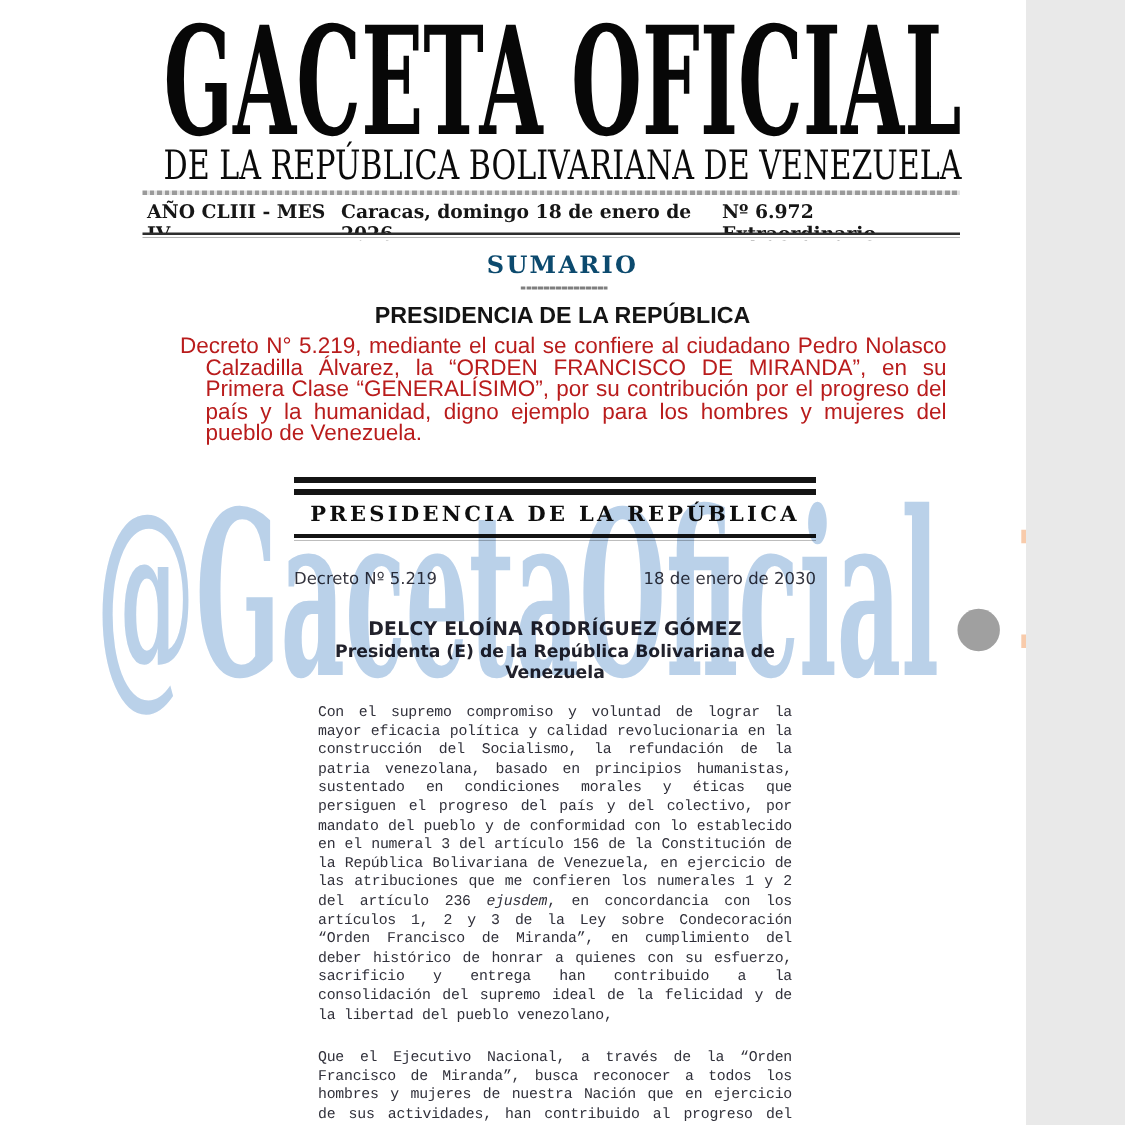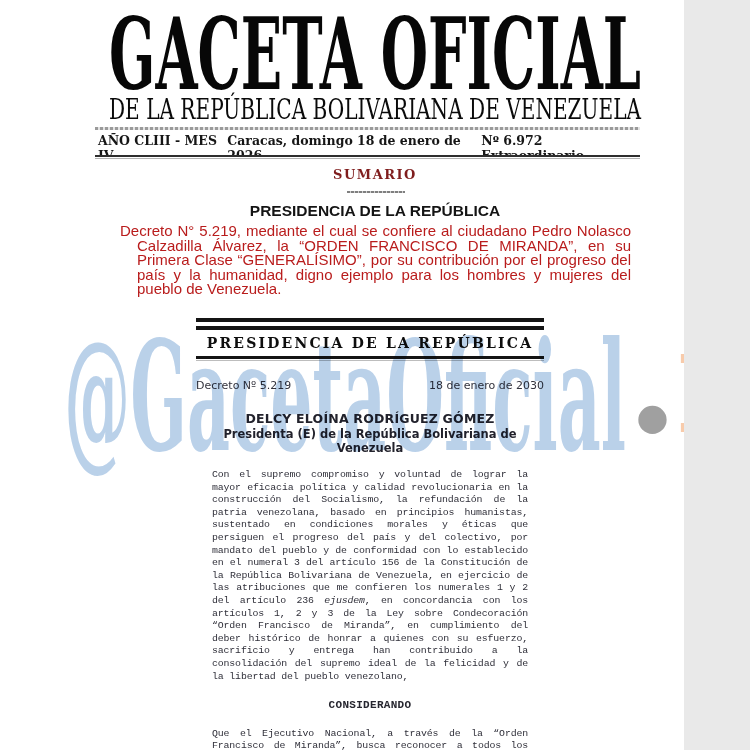--- a/index.html
+++ b/index.html
@@ -14,22 +14,22 @@
   .rule-top{top:127px;height:3px;background:repeating-linear-gradient(90deg,#9a9a9a 0 3px,#e3e3e3 3px 5px);}
   .rule-bottom{top:155px;height:5px;background:linear-gradient(#2e2e2e 0 2px,#ffffff 2px 3px,#b3b3b3 3px 4px,#ffffff 4px 5px);}
   .info-row{
     position:absolute;top:133px;left:98px;width:540px;display:flex;
     justify-content:space-between;align-items:baseline;
     font-family:"DejaVu Serif",serif;font-weight:bold;font-size:12.5px;color:#161616;
   }
   
   .sumario-title{
     position:absolute;top:167px;left:0;width:750px;text-align:center;
-    font-family:"DejaVu Serif",serif;font-weight:bold;font-size:13px;
-    letter-spacing:1.5px;color:#7f1d1d;
+    font-family:"DejaVu Serif",serif;font-weight:bold;font-size:16px;
+    letter-spacing:1.5px;color:#0c4a6e;
   }
   .sumario-underline{position:absolute;top:191px;left:347px;width:58px;height:2px;
     background:repeating-linear-gradient(90deg,#7f7f7f 0 3px,#cfcfcf 3px 4px);}
   .sumario-heading{
     position:absolute;top:202px;left:0;width:750px;text-align:center;
     font-family:"Liberation Sans",sans-serif;font-weight:bold;font-size:15.5px;color:#141414;
   }
   .decree-summary{
     position:absolute;top:224px;left:120px;width:511px;box-sizing:border-box;
     padding-left:17px;text-indent:-17px;
@@ -99,21 +99,20 @@
   <div class="col decreto-row">
     <span>Decreto Nº 5.219</span>
     <span>18 de enero de 2030</span>
   </div>
 
   <div class="col officer-title">Presidenta (E) de la República Bolivariana de Venezuela</div>
   <div class="col officer-name">DELCY ELOÍNA RODRÍGUEZ GÓMEZ</div>
 
   <div class="col decree-body">
     <p><span>Con el supremo compromiso y voluntad de lograr la mayor eficacia política y calidad revolucionaria en la construcción del Socialismo, la refundación de la patria venezolana, basado en principios humanistas, sustentado en condiciones morales y éticas que persiguen el progreso del país y del colectivo, por mandato del pueblo y de conformidad con lo establecido en el numeral 3 del artículo 156 de la Constitución de la República Bolivariana de Venezuela, en ejercicio de las atribuciones que me confieren los numerales 1 y 2 del artículo 236 </span><span class="italic">ejusdem</span><span>, en concordancia con los artículos 1, 2 y 3 de la Ley sobre Condecoración “Orden Francisco de Miranda”, en cumplimiento del deber histórico de honrar a quienes con su esfuerzo, sacrificio y entrega han contribuido a la consolidación del supremo ideal de la felicidad y de la libertad del pueblo venezolano,</span></p>
-    <p class="considerando">CONSIDERANDO</p>
     <p>Que el Ejecutivo Nacional, a través de la “Orden Francisco de Miranda”, busca reconocer a todos los hombres y mujeres de nuestra Nación que en ejercicio de sus actividades, han contribuido al progreso del país y de la humanidad,</p>
   </div>
 
   <svg class="watermark-svg" width="710" height="200">
     <text x="14" y="162" font-family="DejaVu Serif, serif" font-weight="bold">
       <tspan font-size="152" fill="#aec9e6" textLength="562" lengthAdjust="spacingAndGlyphs">@GacetaOficial</tspan><tspan font-size="152" fill="#8f8f8f" dy="-18">.</tspan><tspan font-size="152" fill="#f7c29c" textLength="58" lengthAdjust="spacingAndGlyphs">io</tspan>
     </text>
   </svg>
 
 </div>

